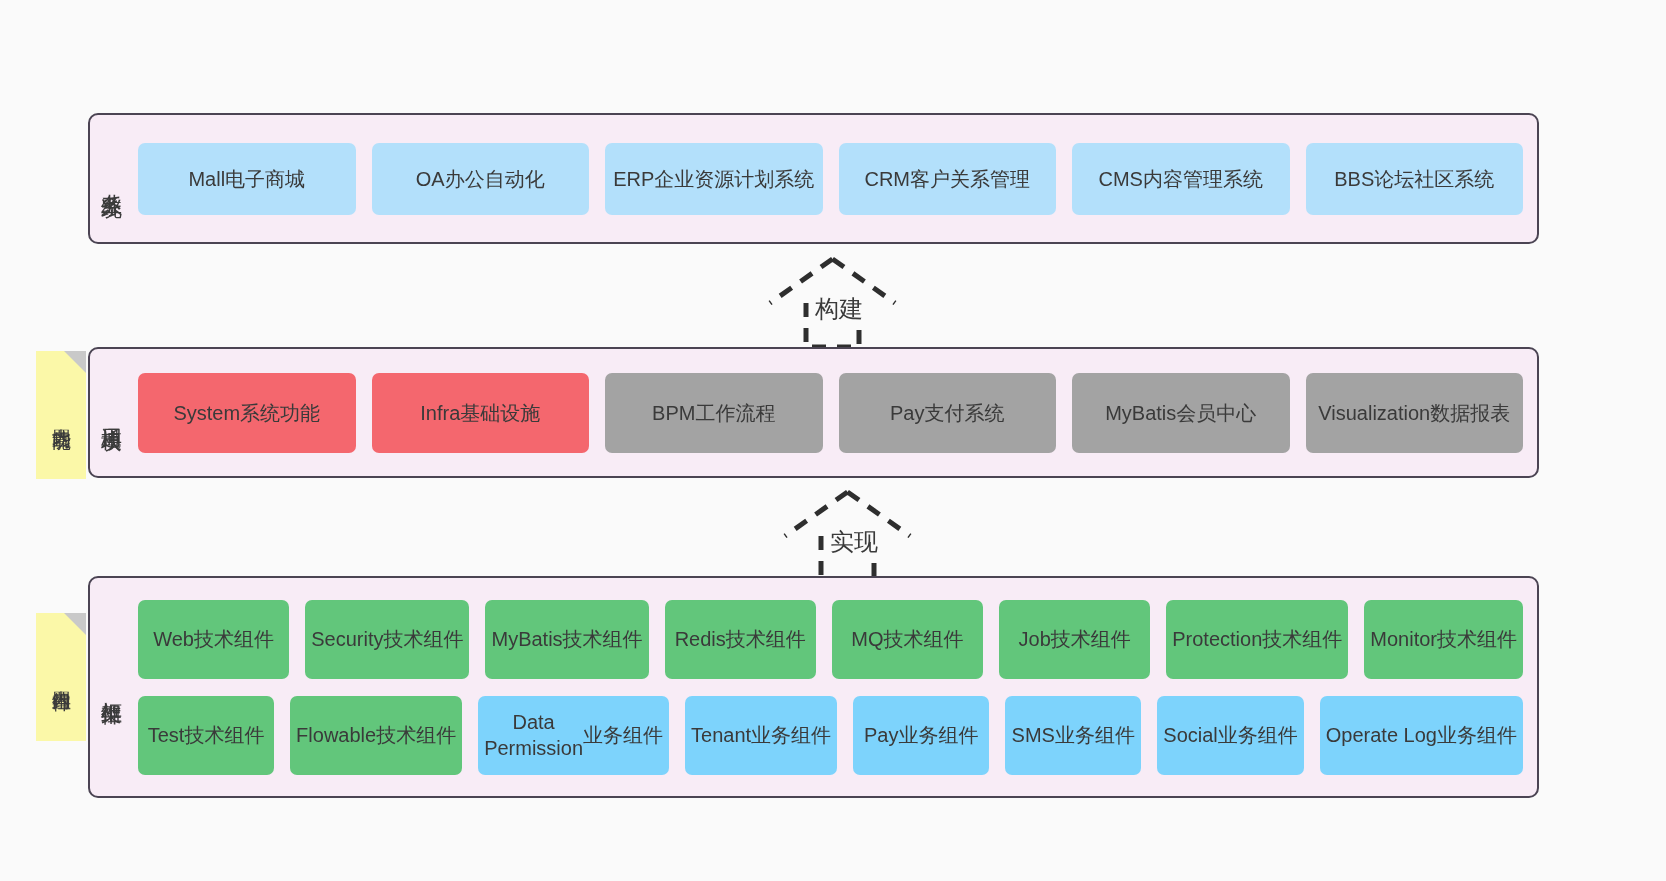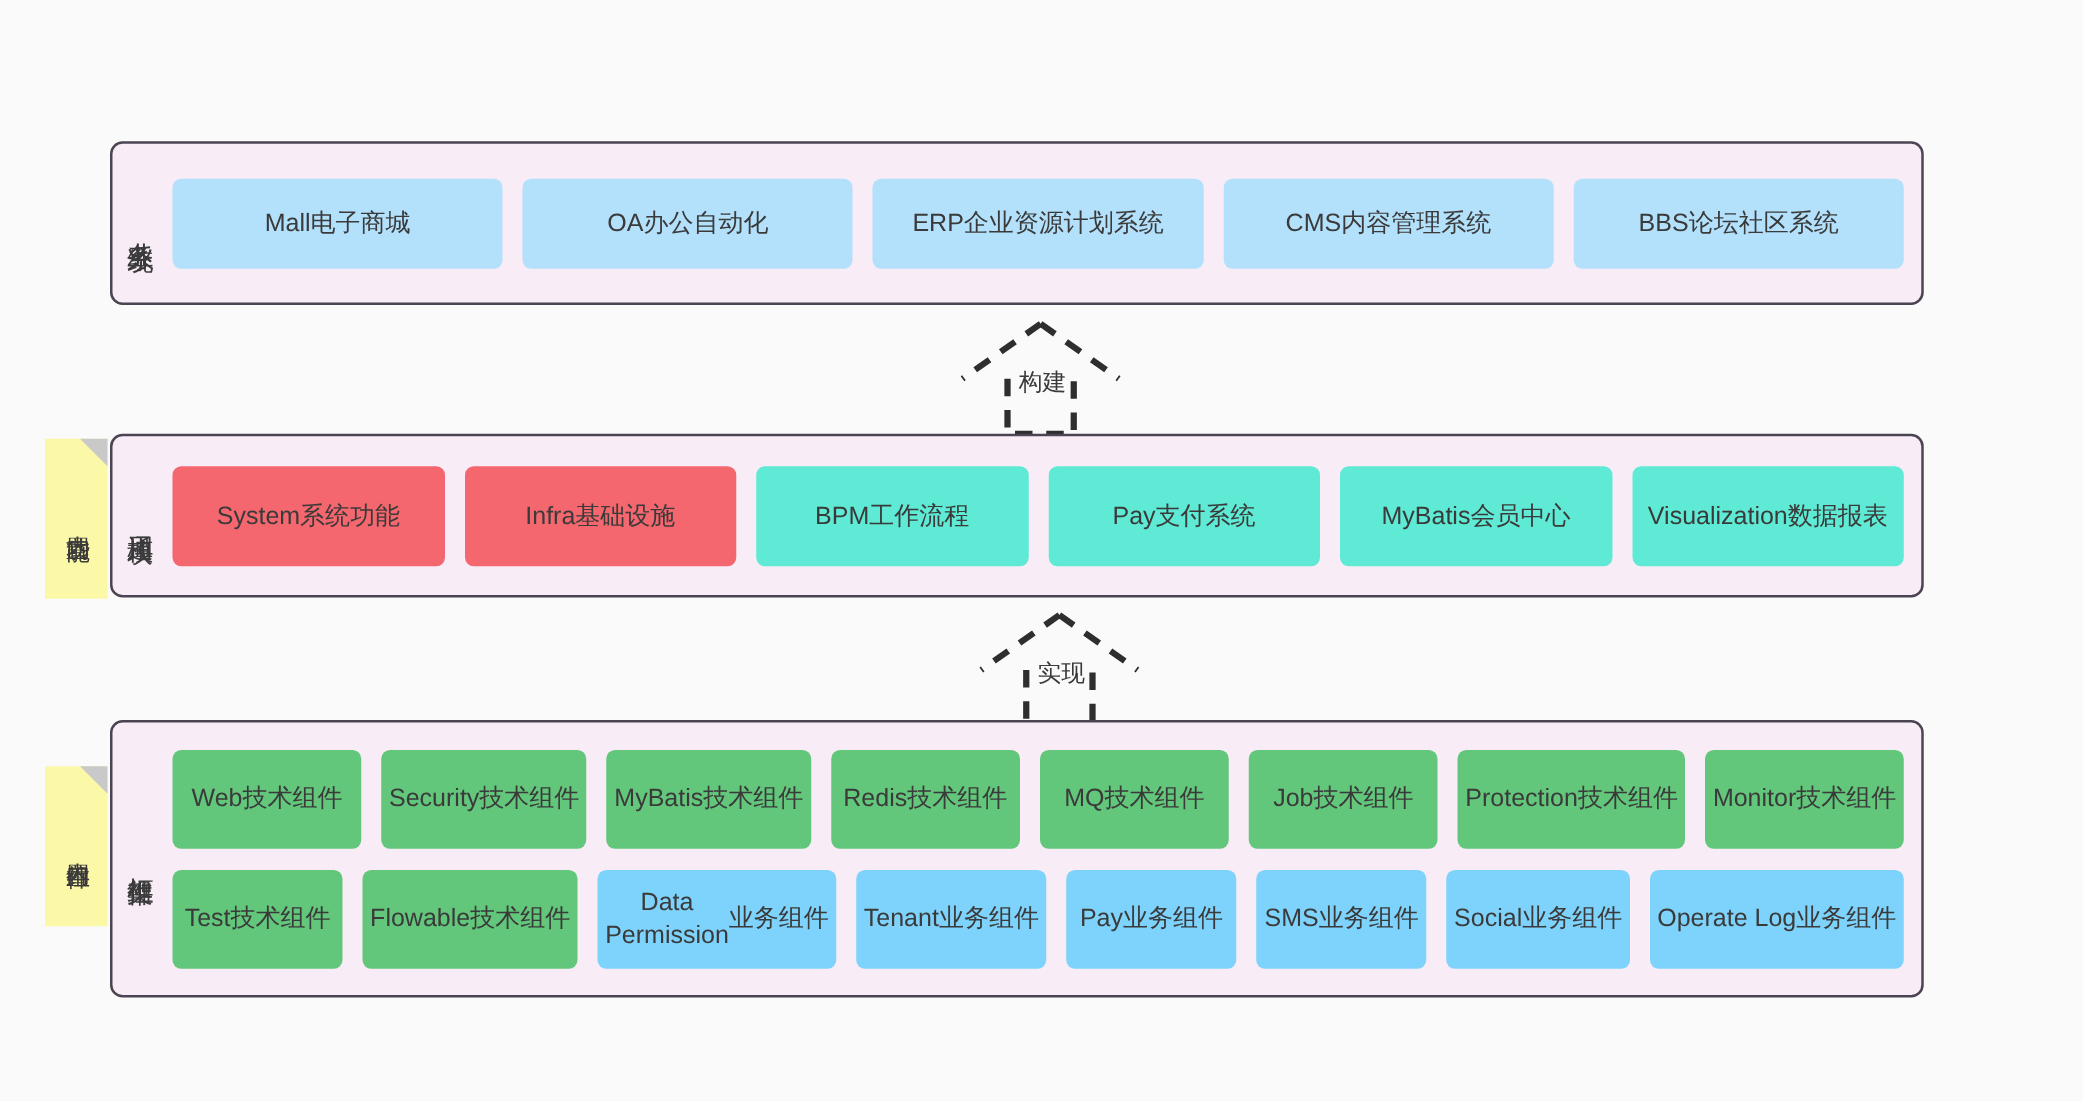--- a/index.html
+++ b/index.html
@@ -78,21 +78,21 @@
     padding: 4px 6px;
     box-sizing: border-box;
   }
   .cell .en { white-space: nowrap; }
   .cell .cn { white-space: nowrap; }
   .cell.wrap .en { white-space: normal; }
 
   
   .c-blue       { background: #b3e0fb; }
   .c-red        { background: #f4676e; }
-  .c-pink       { background: #5eead4; }
+  .c-pink       { background: #a3a3a3; }
   .c-green      { background: #62c67b; }
   .c-greenlight { background: #7dd3fc; }
 
   
   #layer-business { left: 88px;  top: 113px; width: 1451px; height: 131px; }
   #layer-common   { left: 88px;  top: 347px; width: 1451px; height: 131px; }
   #layer-frame    { left: 88px;  top: 576px; width: 1451px; height: 222px; }
 
   #layer-business .cell { height: 72px; }
   #layer-common   .cell { height: 80px; }
@@ -125,21 +125,21 @@
   }
   #sticky-common { left: 36px; top: 351px; height: 128px; }
   #sticky-frame  { left: 36px; top: 613px; height: 128px; }
 
   
   .uml-arrow {
     position: absolute;
   }
   .uml-arrow .label {
     position: absolute;
-    font-size: 19px;
+    font-size: 24px;
     color: #3a3a3a;
     white-space: nowrap;
     background: #fafafa;
     padding: 0 2px;
   }
   #arrow-build { left: 745px; top: 255px; width: 175px; height: 95px; }
   #arrow-build .label { left: 68px; top: 38px; }
   #arrow-impl  { left: 760px; top: 488px; width: 175px; height: 95px; }
   #arrow-impl  .label { left: 68px; top: 38px; }
 </style>
@@ -158,20 +158,24 @@
         </div>
         <div class="cell c-blue">
           <span class="en">OA</span>
           <span class="cn">办公自动化</span>
         </div>
         <div class="cell c-blue">
           <span class="en">ERP</span>
           <span class="cn">企业资源计划系统</span>
         </div>
         <div class="cell c-blue">
+          <span class="en">CRM</span>
+          <span class="cn">客户关系管理</span>
+        </div>
+        <div class="cell c-blue">
           <span class="en">CMS</span>
           <span class="cn">内容管理系统</span>
         </div>
         <div class="cell c-blue">
           <span class="en">BBS</span>
           <span class="cn">论坛社区系统</span>
         </div>
       </div>
     </div>
   </div>

